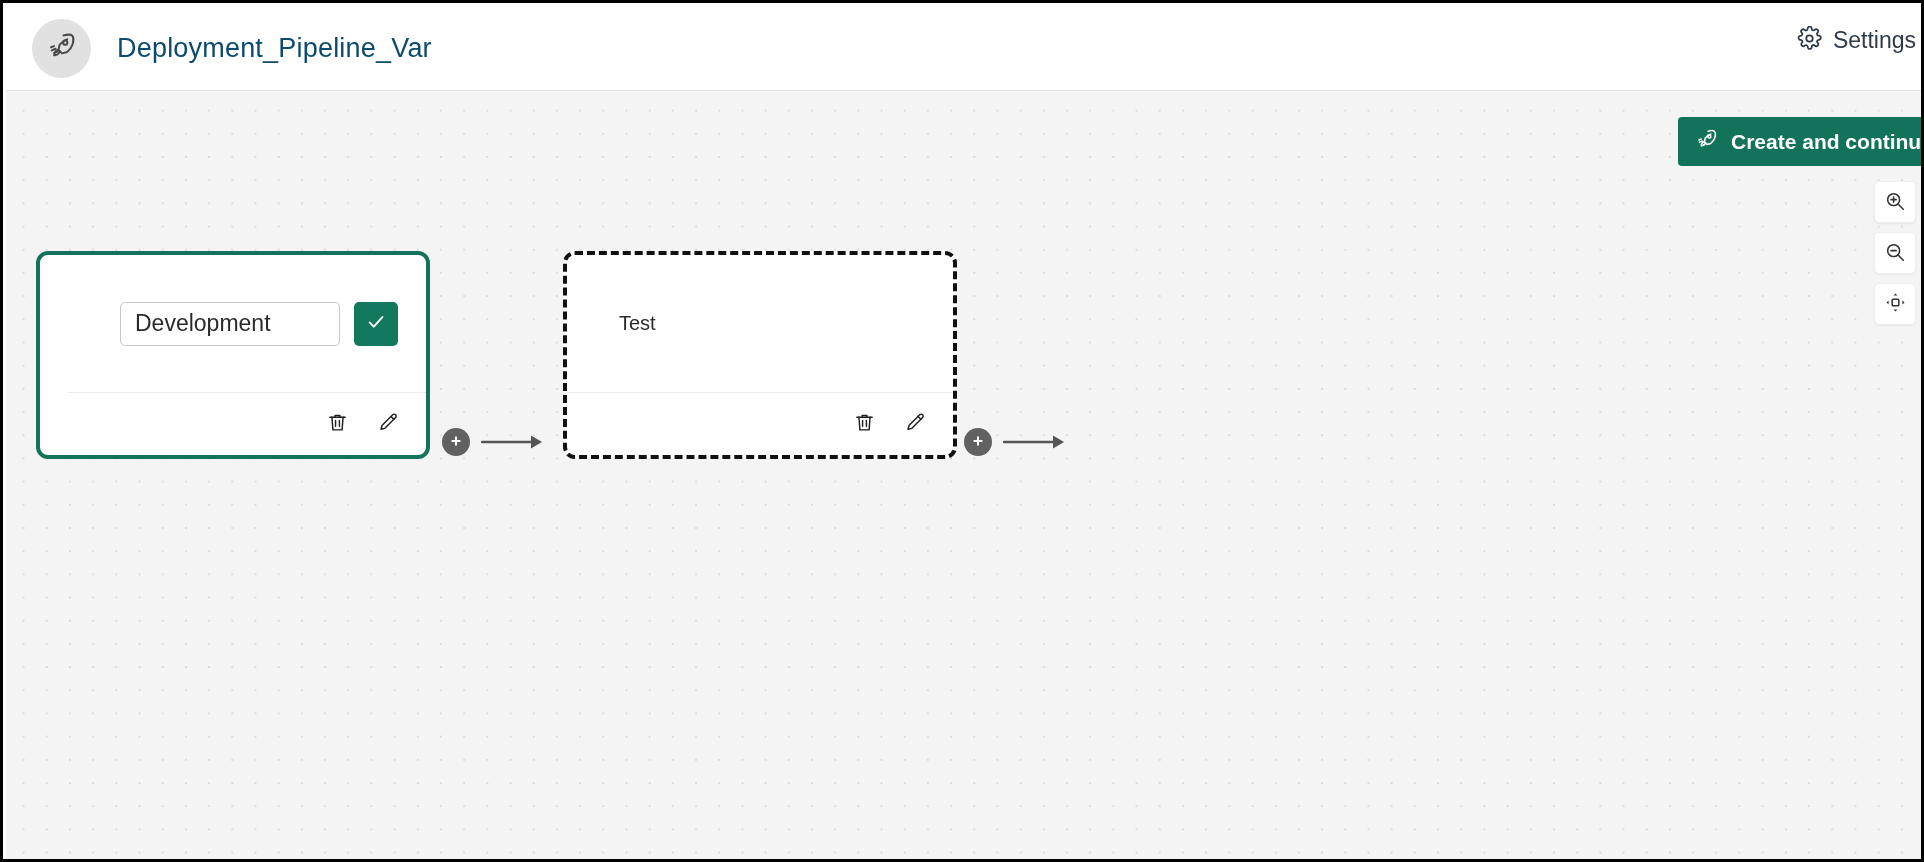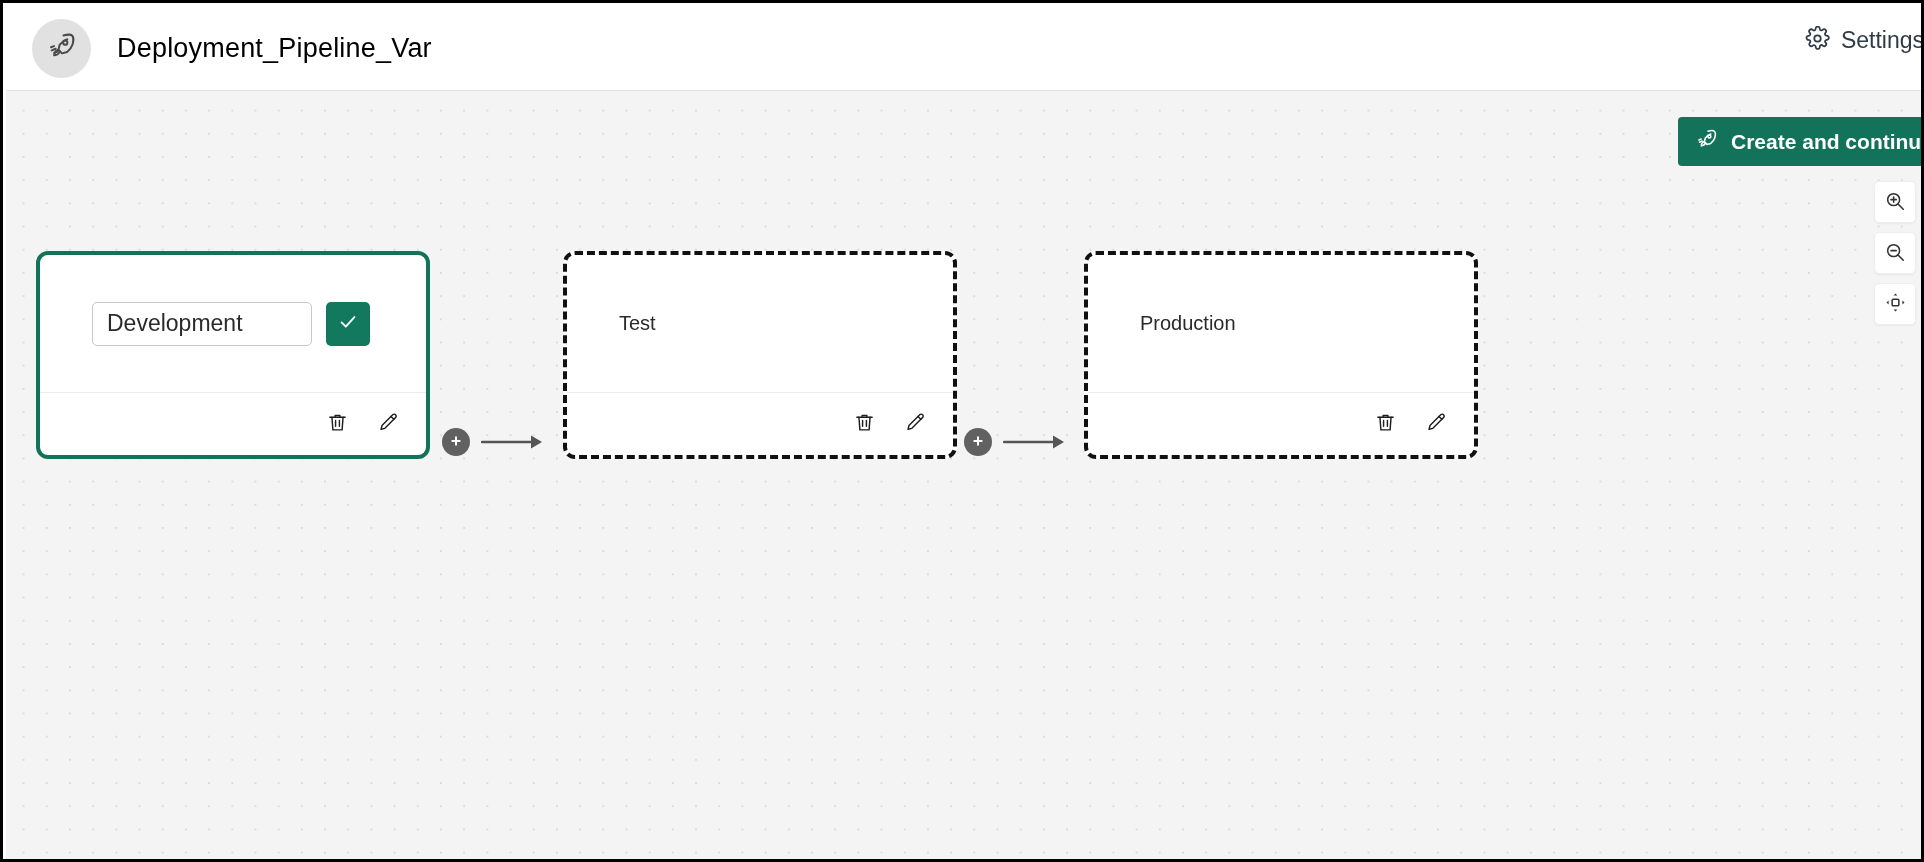--- a/index.html
+++ b/index.html
@@ -49,27 +49,27 @@
     border-radius: 50%;
     background: #e1e1e1;
     display: flex;
     align-items: center;
     justify-content: center;
     flex: none;
   }
   #page-title {
     margin-left: 26px;
     font-size: 27px;
-    color: #000000;
+    color: #0c4a6e;
     letter-spacing: 0.2px;
     white-space: nowrap;
   }
   .header-right {
     position: absolute;
-    right: 0px;
+    right: 8px;
     top: 20px;
     display: flex;
     align-items: center;
     gap: 11px;
     padding-right: 0px;
   }
   #settings-label {
     font-size: 23px;
     color: #2f3b47;
     white-space: nowrap;
@@ -146,20 +146,21 @@
     width: 394px;
     height: 208px;
     background: #ffffff;
     border-radius: 12px;
     box-sizing: border-box;
     display: flex;
     flex-direction: column;
   }
   .stage-node.selected {
     border: 4px solid #12735a;
+    padding-left: 28px;
   }
   .stage-node.draft {
     border: 4px dashed #111111;
   }
   .node-body {
     flex: 1;
     display: flex;
     align-items: center;
     padding: 0 52px;
   }
@@ -400,41 +401,16 @@
           </span>
         </button>
         <span class="arrow-wrap">
           <svg width="64" height="20" viewBox="0 0 64 20" fill="none">
             <path d="M1 10 H50" stroke="#555555" stroke-width="2.4" stroke-linecap="round"></path>
             <path d="M50 3.6 L61 10 L50 16.4 Z" fill="#555555"></path>
           </svg>
         </span>
       </div>
 
-      <div class="stage-node draft" style="left:1078px;">
-        <div class="node-body">
-          <span class="node-label">Production</span>
-        </div>
-        <div class="node-footer">
-          <button class="node-icon-btn">
-            <span>
-              <svg width="23" height="23" viewBox="0 0 24 24" fill="none" stroke="#1d1d1d" stroke-width="1.5" stroke-linecap="round" stroke-linejoin="round">
-                <path d="M4 6.5h16"></path>
-                <path d="M9.5 6.5V4.6h5v1.9"></path>
-                <path d="M6.2 6.5l1 13.2h9.6l1-13.2"></path>
-                <path d="M10 10v6M14 10v6"></path>
-              </svg>
-            </span>
-          </button>
-          <button class="node-icon-btn">
-            <span>
-              <svg width="23" height="23" viewBox="0 0 24 24" fill="none" stroke="#1d1d1d" stroke-width="1.5" stroke-linecap="round" stroke-linejoin="round">
-                <path d="M16.4 3.9a2.1 2.1 0 0 1 3 3L8.2 18.1l-4 1 1-4L16.4 3.9z"></path>
-                <path d="M14.6 5.7l3 3"></path>
-              </svg>
-            </span>
-          </button>
-        </div>
-      </div>
 
     </div>
   </div>
 </div>
 
 </body></html>

